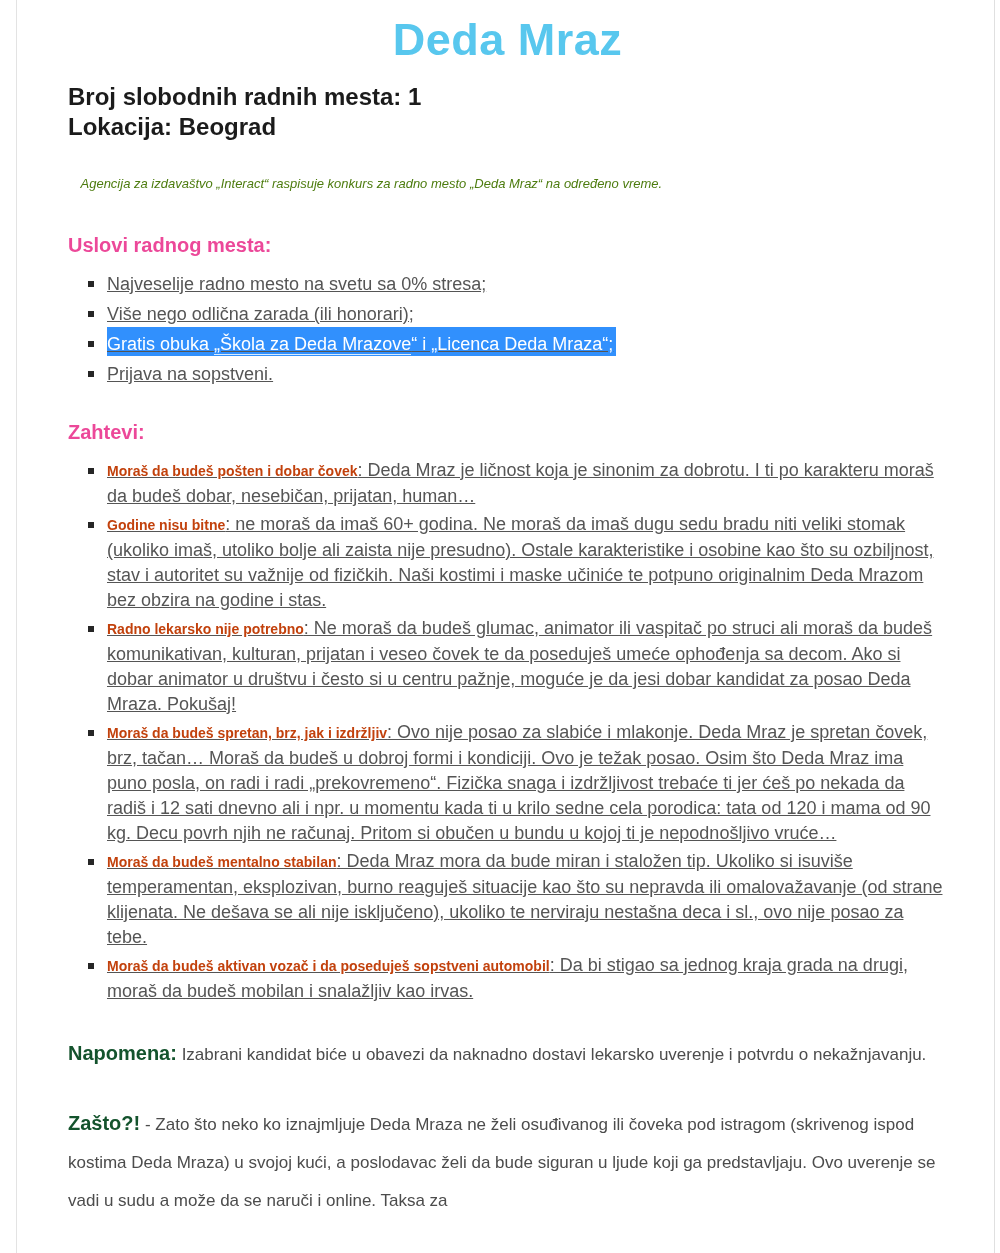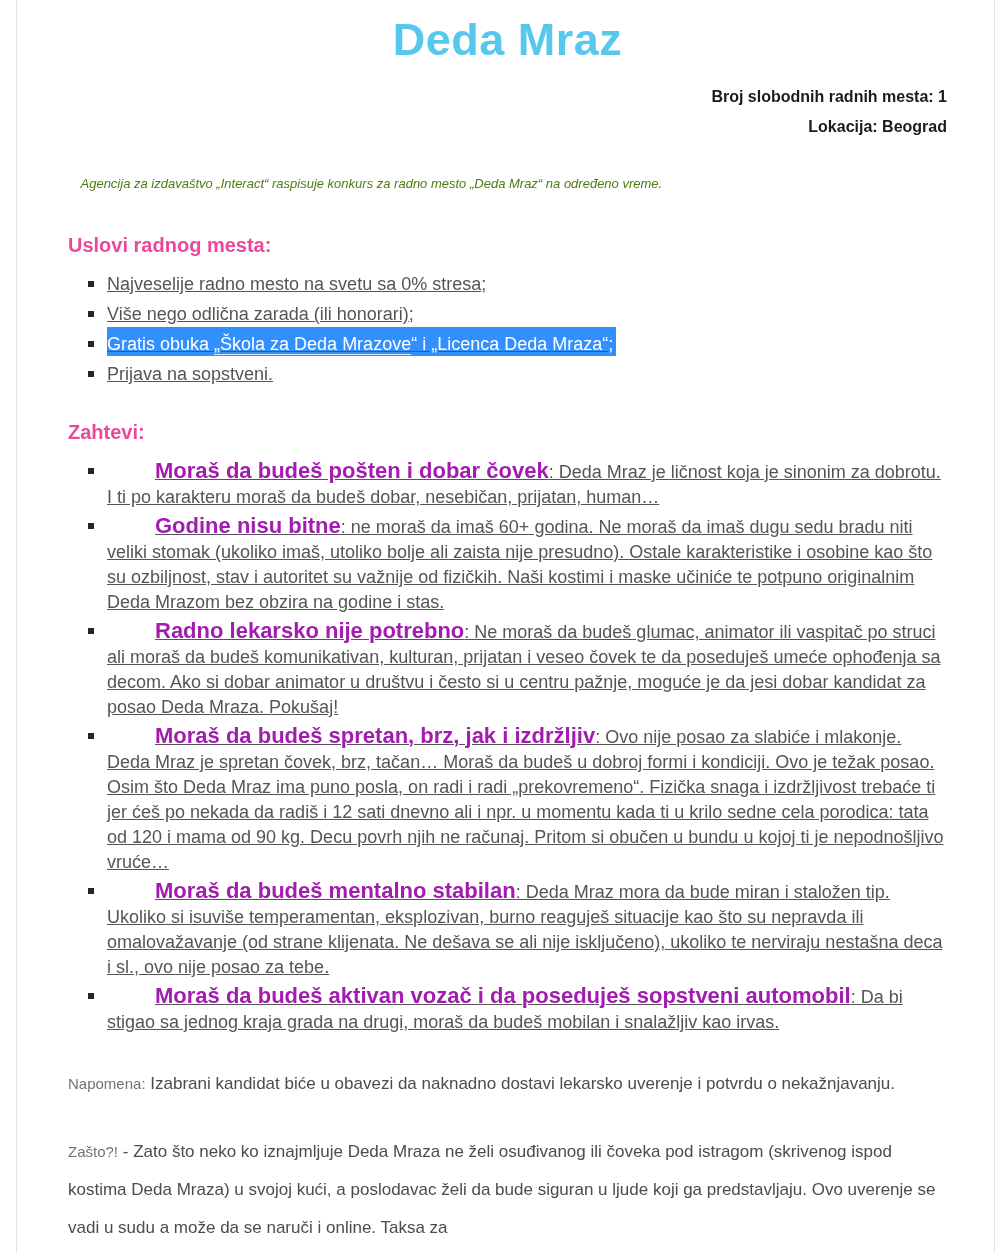--- a/index.html
+++ b/index.html
@@ -15,45 +15,45 @@
   .page{
     box-sizing:border-box;margin-left:16px;width:979px;height:1253px;
     border-left:1px solid #e3e3e3;border-right:1px solid #e0e0e0;
     padding:10px 47px 0 51px;background:#fff;
   }
   h1.title{
     margin:4px 0 0;text-align:center;font-size:45px;font-weight:bold;
     color:var(--title-color);letter-spacing:0.5px;
   }
   .subtitle{
-    margin-top:16px;text-align:right;font-size:16px;font-weight:bold;
+    margin-top:16px;text-align:left;font-size:24px;font-weight:bold;
     color:#1b1b1b;line-height:30px;
   }
   .intro{
     margin:26px auto 0;max-width:854px;text-align:left;font-style:italic;
     font-size:13px;line-height:32px;color:#4d7c0f;
   }
   h2.section{
     margin:34px 0 0;font-size:20px;font-weight:bold;color:#ec4899;
   }
   ul.blist{
     list-style:none;margin:14px 0 0;padding:0 0 0 39px;
   }
   ul.blist li{
     position:relative;font-size:18px;line-height:26px;color:#555;margin-bottom:4px;text-decoration:underline;
   }
   ul.blist li::before{
     content:"";position:absolute;left:-19px;top:10px;width:6px;height:6px;background:#262626;
   }
   ul.req li{line-height:25px;margin-bottom:3px;}
-  .lead{font-weight:bold;font-size:22px;color:#a21caf;margin-left:48px;}
+  .lead{font-weight:bold;font-size:14px;color:#c2410c;}
   .sel{background:var(--sel-bg);color:var(--sel-fg);padding:7px 3px 2px 0;}
   .selu{border-bottom:1px solid rgba(255,255,255,0.82);}
   .para{margin:30px 0 0;font-size:17px;line-height:38px;color:#4c4c4c;}
-  .para .plead{font-weight:normal;font-size:15px;color:#737373;}
+  .para .plead{font-weight:bold;font-size:20px;color:#14532d;}
 </style>
 </head>
 <body>
 
 <div class="page">
 
   <h1 class="title">Deda Mraz</h1>
 
   <div class="subtitle">
     <div>Broj slobodnih radnih mesta: 1</div>

